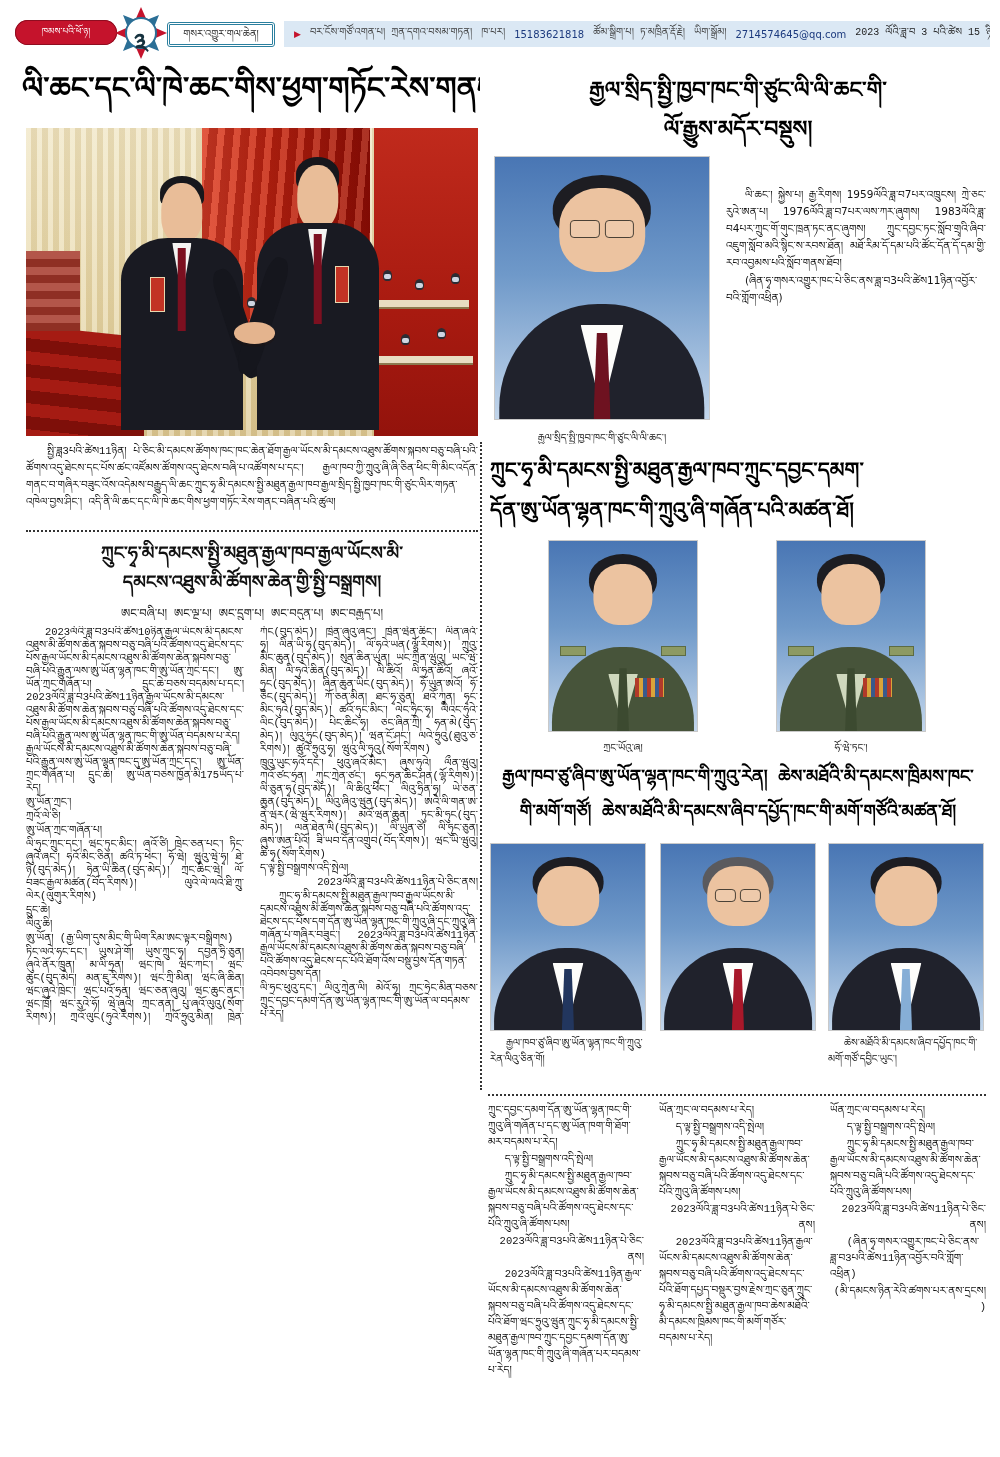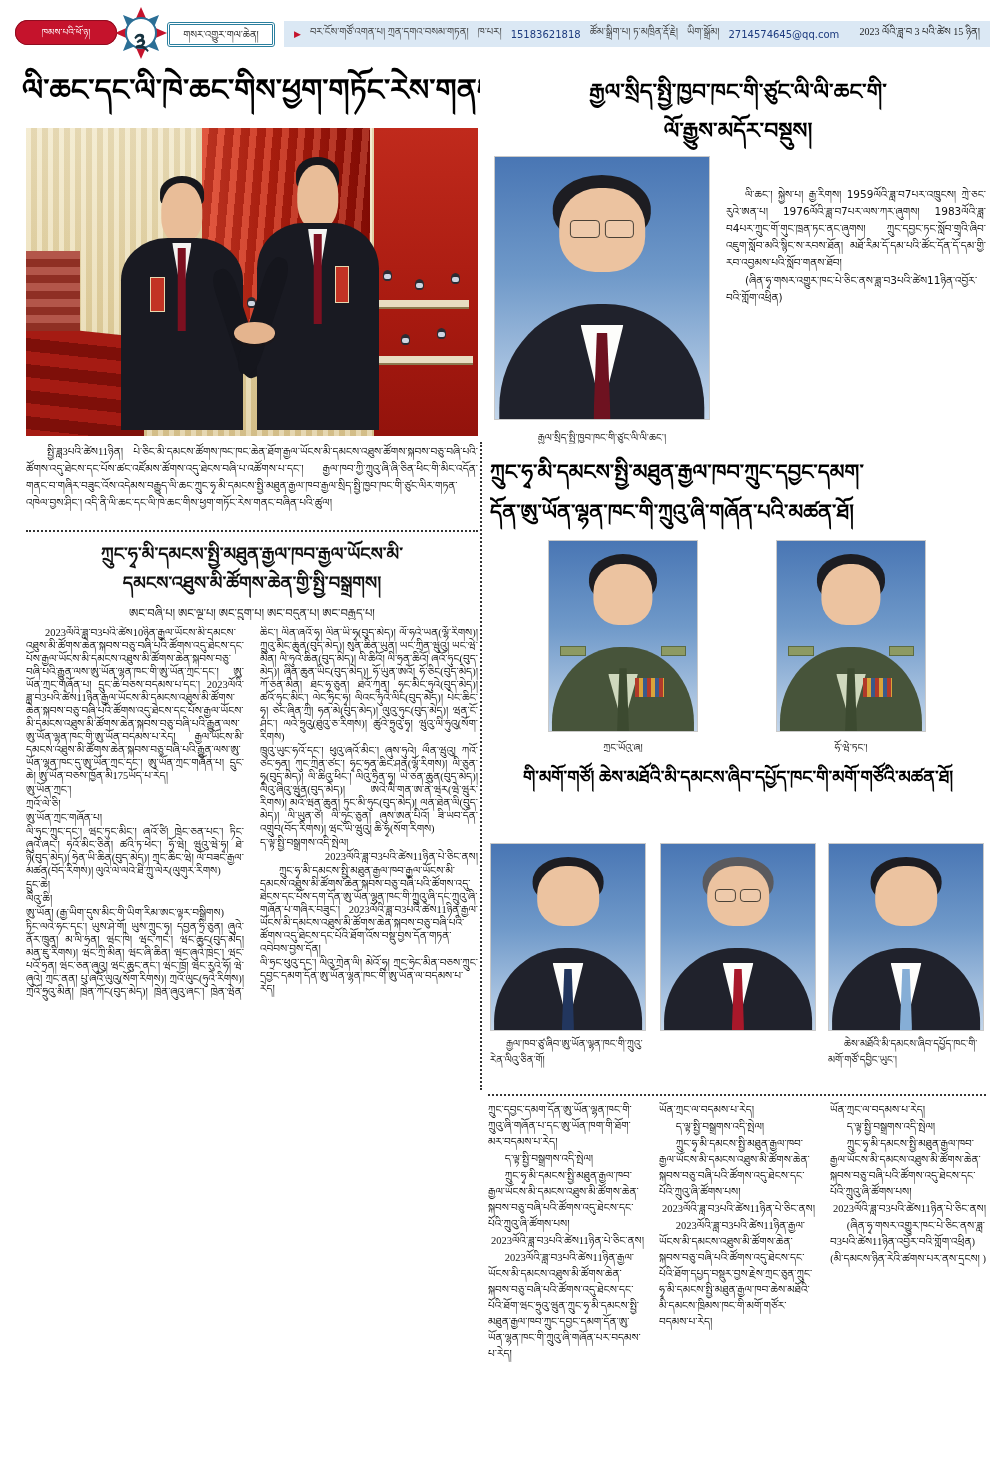--- a/index.html
+++ b/index.html
@@ -12,21 +12,21 @@
 .flower .num{position:absolute;left:0;top:8px;width:54px;text-align:center;font-size:26px;font-weight:bold;color:#16323f}
 .mast-box{position:absolute;left:167px;top:22px;width:108px;height:25px;background:#fff;border:3px double #2b7f9e;border-radius:3px;font-size:10px;line-height:19px;text-align:center;color:#222;overflow:hidden}
 .infobar{position:absolute;left:284px;top:21px;width:706px;height:26px;background:#dbe8f4;display:flex;align-items:center;gap:9px;padding:0 10px;font-size:10px;color:#3a3a3a;white-space:nowrap;overflow:hidden}
 .infobar .arrow{color:#c5132c;font-size:9px}
 .infobar .num{color:#1c3a7e}
 .infobar .date{margin-left:auto;color:#222}
 
 
 .dotted-h{border-top:2px dotted #333;height:0}
 .dotted-v{position:absolute;left:480px;top:442px;height:648px;width:0;border-left:2px dotted #333}
-.tib{font-family:Liberation Serif, serif}
+.tib{font-family:Liberation Mono, monospace}
 h1,h2,h3{font-weight:bold;color:#000}
 
 
 .hl-left{position:absolute;left:22px;top:62px;width:458px;height:56px;font-size:30px;line-height:56px;white-space:nowrap;overflow:hidden}
 .scene{position:absolute;left:26px;top:128px;width:452px;height:308px;overflow:hidden;background:linear-gradient(180deg,#f0e5c2 0%,#e7d7a8 55%,#dcc893 100%)}
 .scene .gold-folds{position:absolute;inset:0;background:repeating-linear-gradient(90deg,rgba(255,255,255,.28) 0 5px,rgba(130,95,35,.10) 5px 11px)}
 .scene .drape{position:absolute;left:39%;top:0;width:37%;height:80%;background:linear-gradient(90deg,#d8402a 0%,#c02412 40%,#8f0d05 100%);border-bottom-left-radius:55% 16%;border-bottom-right-radius:20% 8%}
 .scene .drape:after{content:"";position:absolute;inset:0;background:repeating-linear-gradient(95deg,rgba(255,160,130,.25) 0 7px,rgba(80,5,0,.22) 7px 16px)}
 .scene .wall-r{position:absolute;right:0;top:0;width:23%;height:100%;background:linear-gradient(180deg,#c02a1c 0%,#a81a10 60%,#93130c 100%)}
 .scene .desk{position:absolute;height:7px;background:#e8ddc2;box-shadow:0 2px 0 #8c7a50}
@@ -252,20 +252,21 @@
       <div class="tie"></div>
       <div class="ep epL"></div>
       <div class="ep epR"></div>
       <div class="ribbons"></div>
     </div>
   </div>
   <div class="mil-cap tib" style="left:548px">ཀྲང་ཡོའུ་ཞ།</div>
   <div class="mil-cap tib" style="left:776px">ཧོ་ཝེ་ཏུང་།</div>
 
   <h3 class="hl-court tib">
+    <div>རྒྱལ་ཁབ་ཙུ་ཞིབ་ཨུ་ཡོན་ལྷན་ཁང་གི་ཀྲུའུ་རེན། ཆེས་མཐོའི་མི་དམངས་ཁྲིམས་ཁང་</div>
     <div>གི་མགོ་གཙོ། ཆེས་མཐོའི་མི་དམངས་ཞིབ་དཔྱོད་ཁང་གི་མགོ་གཙོའི་མཚན་ཐོ།</div>
   </h3>
 
   <div class="frame court-photo cp1">
     <div class="person tie-navy">
       <div class="hair"></div>
       <div class="face"></div>
       <div class="body"></div>
       <div class="shirt"></div>
       <div class="tie"></div>

